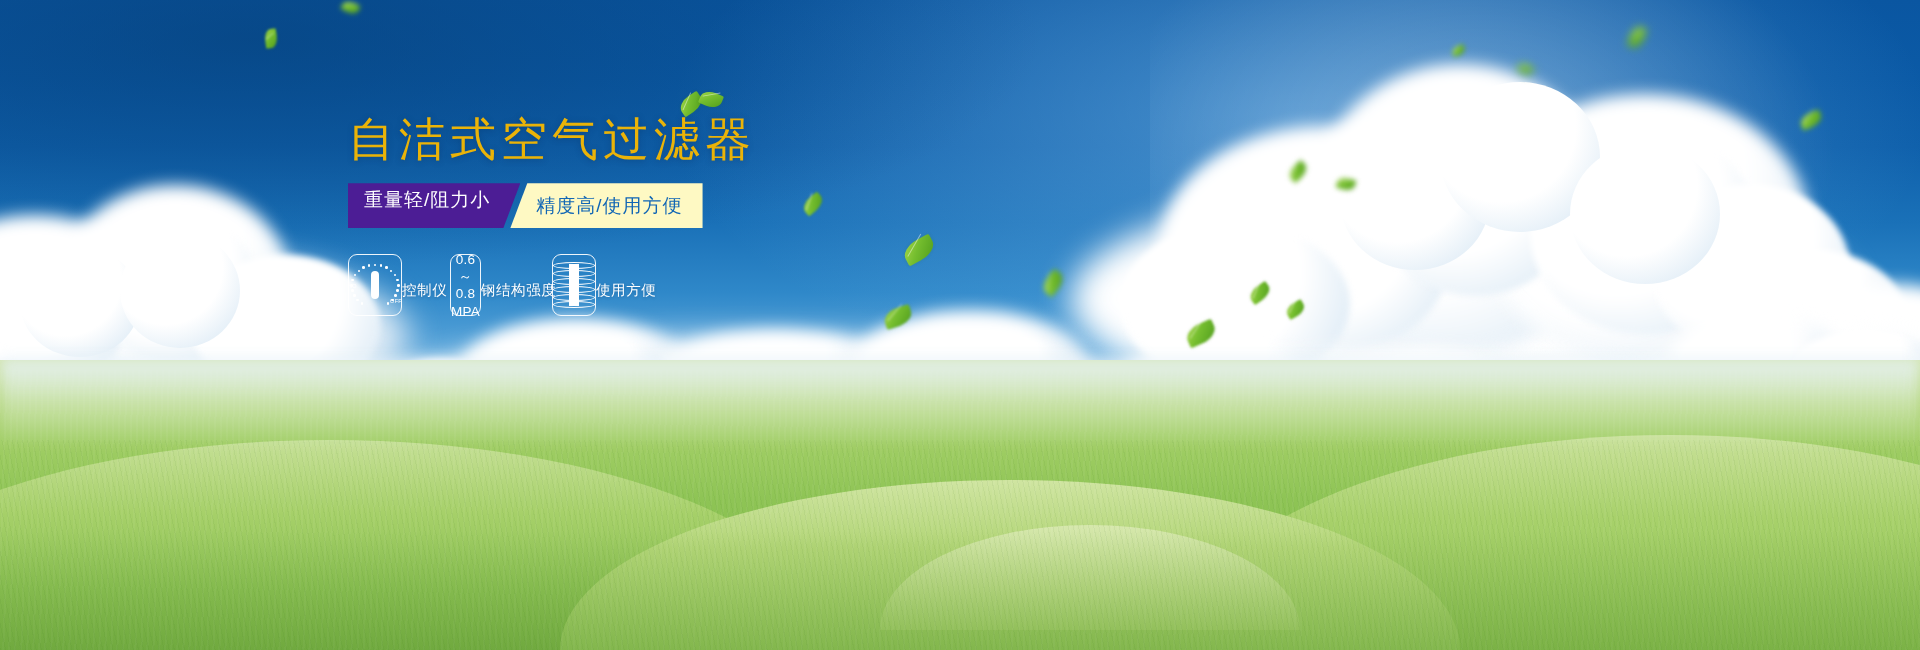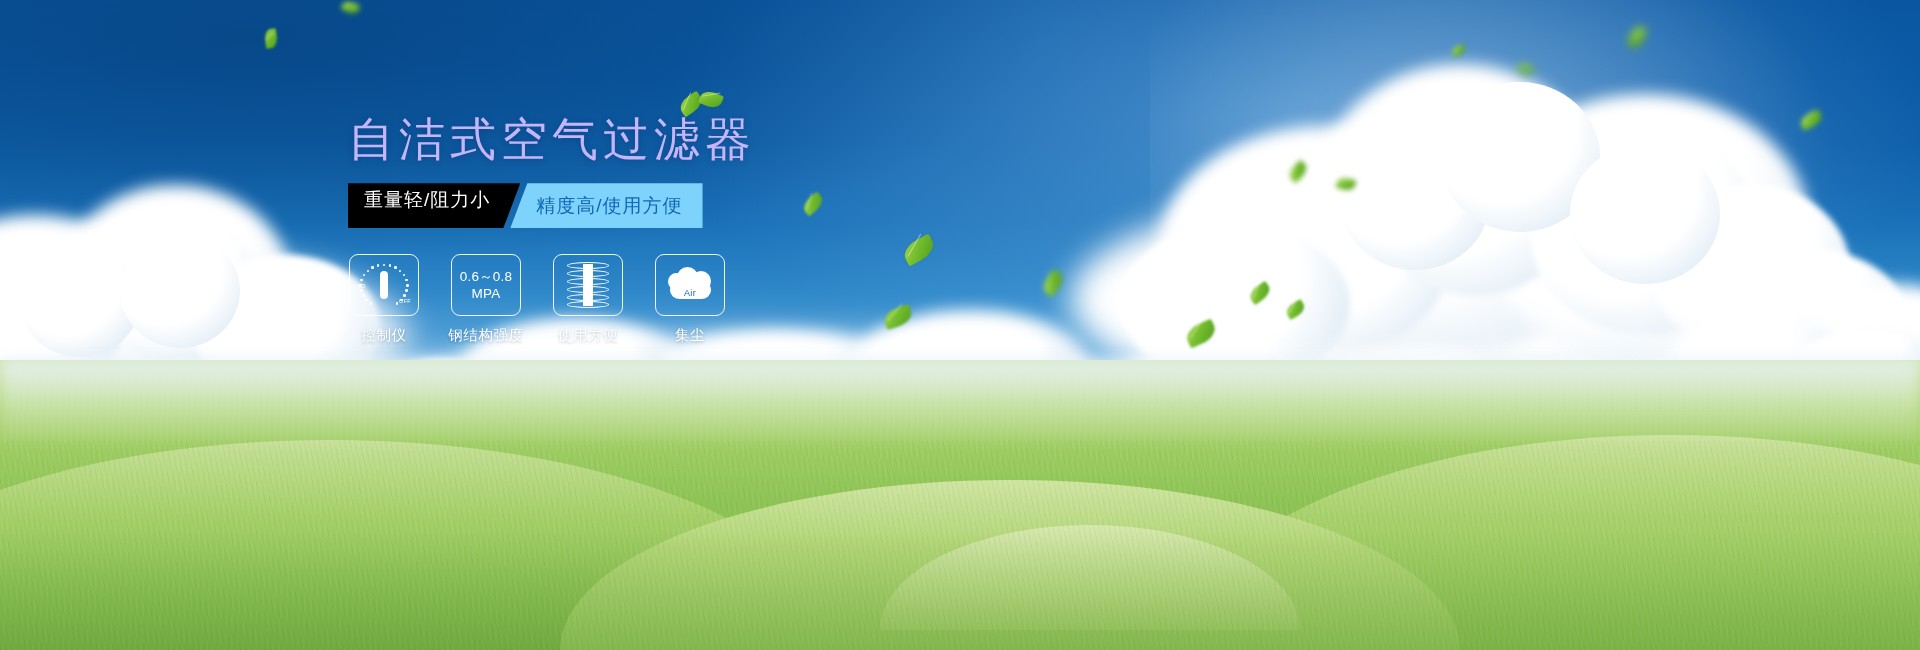--- a/index.html
+++ b/index.html
@@ -89,49 +89,49 @@
   .leaf.blur3 { filter:blur(4.5px); }
   .leaf .vein {
     position:absolute; left:10%; top:48%; width:80%; height:1px;
     background:rgba(255,255,255,.45); transform:rotate(-32deg); transform-origin:left center;
   }
 
   
   .content { position:absolute; left:348px; top:112px; width:760px; }
 
   .title {
-    color:#c4b5fd;
+    color:#eab308;
     font-size:46px;
     letter-spacing:5px;
     font-weight:400;
     line-height:1.18;
     text-shadow:0 1px 6px rgba(0,40,90,.35);
     white-space:nowrap;
   }
 
   .badges { display:flex; align-items:stretch; margin-top:17px; height:45px; }
   .badge {
     display:flex; align-items:center; justify-content:center;
     font-size:19px; letter-spacing:1px; white-space:nowrap;
   }
   .badge-1 {
-    background:#000000; color:#ffffff;
+    background:#4c1d95; color:#ffffff;
     padding:0 22px 12px 16px;
     clip-path:polygon(0 0, 100% 0, calc(100% - 17px) 100%, 0 100%);
     padding-right:30px;
   }
   .badge-2 {
-    background:#7dd3fc; color:#1166b5;
+    background:#fef9c3; color:#1166b5;
     margin-left:-10px;
     padding:0 20px 0 26px;
     clip-path:polygon(17px 0, 100% 0, 100% 100%, 0 100%);
   }
 
   .features { display:flex; margin-top:26px; gap:30px; }
-  .feature { width:72px; display:flex; flex-direction:column; align-items:center; }
+  .feature { width:72px; display:flex; flex-direction:row; align-items:center; }
   .fbox {
     width:70px; height:62px;
     border:1.6px solid rgba(255,255,255,.92);
     border-radius:9px;
     display:flex; flex-direction:column; align-items:center; justify-content:center;
     color:#fff;
   }
   .fbox .ftxt { font-size:13.5px; line-height:1.28; text-align:center; letter-spacing:.2px; }
   .flabel {
     margin-top:10px; color:#fff; font-size:14.5px; letter-spacing:.6px; white-space:nowrap;
@@ -364,28 +364,16 @@
             <div class="ell" style="top:16px;"></div>
             <div class="ell" style="top:24px;"></div>
             <div class="ell" style="top:32px;"></div>
             <div class="ell" style="top:39px;"></div>
           </div>
         </div>
         <div class="flabel">使用方便</div>
       </div>
 
 
-      <div class="feature">
-        <div class="fbox">
-          <div class="aircloud">
-            <div class="cb" style="left:2px;  top:8px;  width:17px; height:17px;"></div>
-            <div class="cb" style="left:11px; top:2px;  width:21px; height:21px;"></div>
-            <div class="cb" style="left:25px; top:6px;  width:20px; height:20px;"></div>
-            <div class="cb" style="left:4px;  top:16px; width:41px; height:18px; border-radius:10px;"></div>
-            <div class="atxt">Air</div>
-          </div>
-        </div>
-        <div class="flabel">集尘</div>
-      </div>
 
     </div>
   </div>
 </div>
 
 </body></html>

